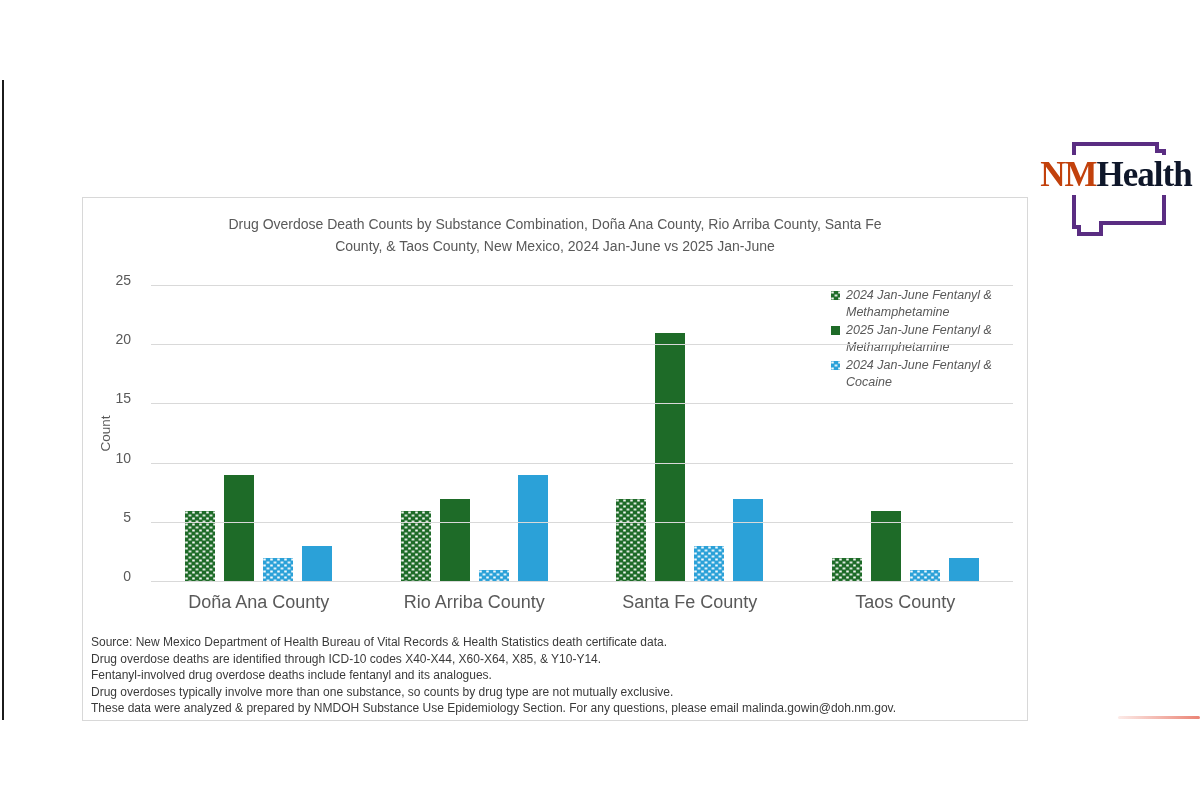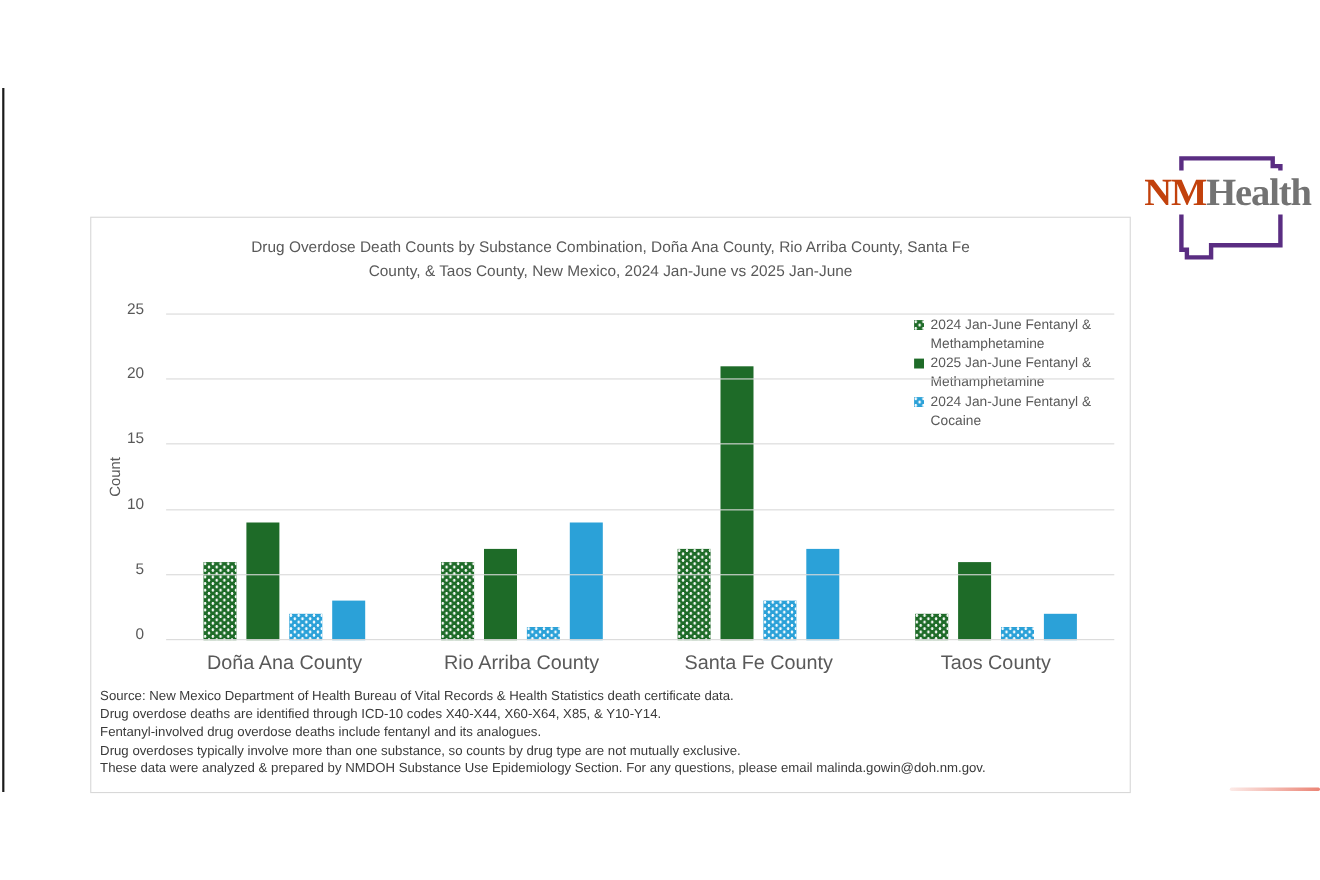--- a/index.html
+++ b/index.html
@@ -76,31 +76,31 @@
   .x-labels {
     position: absolute; left: 68px; top: 394px; width: 862px;
     display: flex;
   }
   .x-category-label {
     flex: 1 1 0; text-align: center;
     font-size: 18px; color: #595959;
   }
   .legend {
     position: absolute; top: 1px; right: 0; width: 182px;
-    display: flex; flex-direction: column; gap: 1px;
+    display: flex; flex-direction: column; gap: 1px; font-style: italic;
   }
   .legend-item { display: flex; gap: 6px; }
   .legend-swatch {
     width: 9px; height: 9px; margin-top: 4px; flex: 0 0 auto;
   }
   .legend-label {
     font-size: 12.5px; line-height: 17px; color: #595959;
   }
   .footnotes {
-    position: absolute; left: 8px; bottom: 13px; width: 920px;
+    position: absolute; left: 8px; bottom: 3px; width: 920px;
   }
   .footnote-line {
     font-size: 12px; line-height: 16.6px; color: #3a3a3a;
   }
   .footnote-warning { color: #f43b3b; }
   
   .nmhealth-logo {
     position: absolute; left: 1040px; top: 133px;
     width: 152px; height: 104px;
   }
@@ -191,14 +191,14 @@
       <div class="footnote-line">Fentanyl-involved drug overdose deaths include fentanyl and its analogues.</div>
       <div class="footnote-line">Drug overdoses typically involve more than one substance, so counts by drug type are not mutually exclusive.</div>
       <div class="footnote-line">These data were analyzed &amp; prepared by NMDOH Substance Use Epidemiology Section. For any questions, please email malinda.gowin@doh.nm.gov.</div>
     </div>
 </div>
 
 <div class="nmhealth-logo">
   <svg width="152" height="104" viewBox="0 0 152 104">
     <path d="M 34 11 L 117 11 L 117 18 L 124 18 L 124 90 L 61 90 L 61 101 L 39 101 L 39 94 L 34 94 Z" fill="none" stroke="#5A2D82" stroke-width="4" stroke-linejoin="miter" id="stateOutline"></path>
   </svg>
-  <div class="logo-text"><span id="logoNM" style="color: #c2410c;">NM</span><span id="logoHealth" style="color: #737373;">Health</span></div>
+  <div class="logo-text"><span id="logoNM" style="color: #c2410c;">NM</span><span id="logoHealth" style="color: #0f172a;">Health</span></div>
 </div>
 
 </body></html>

